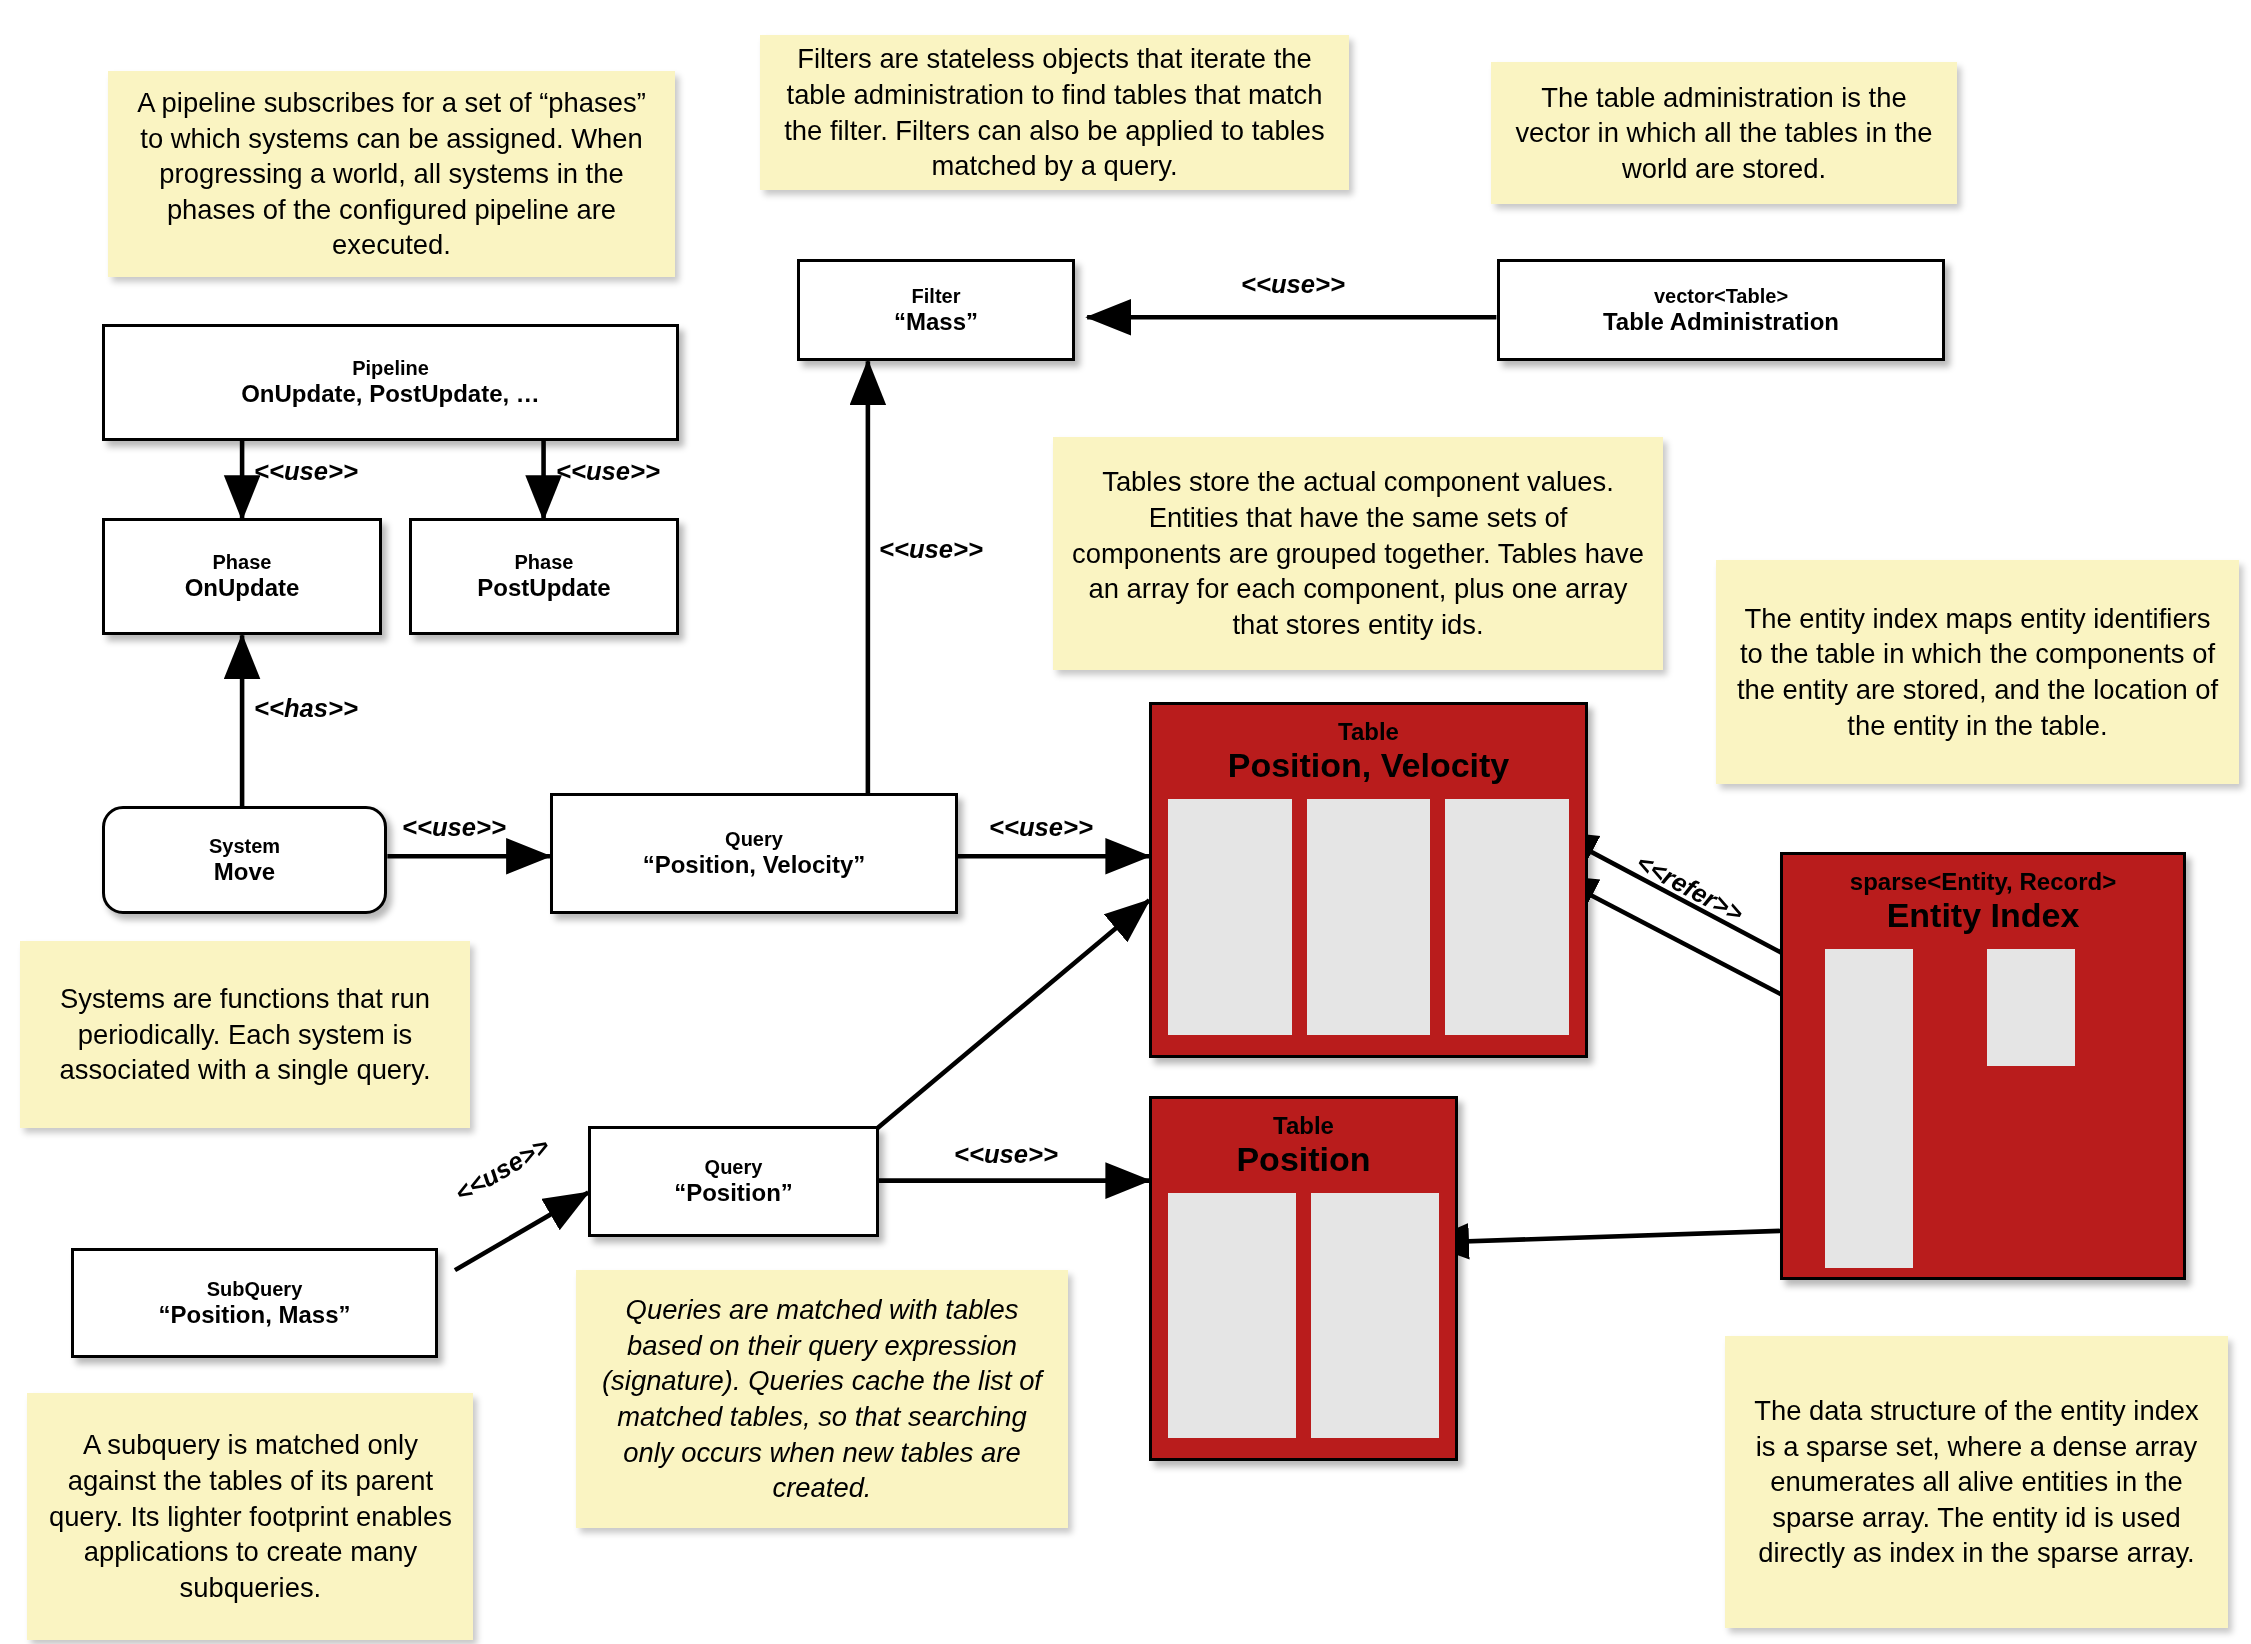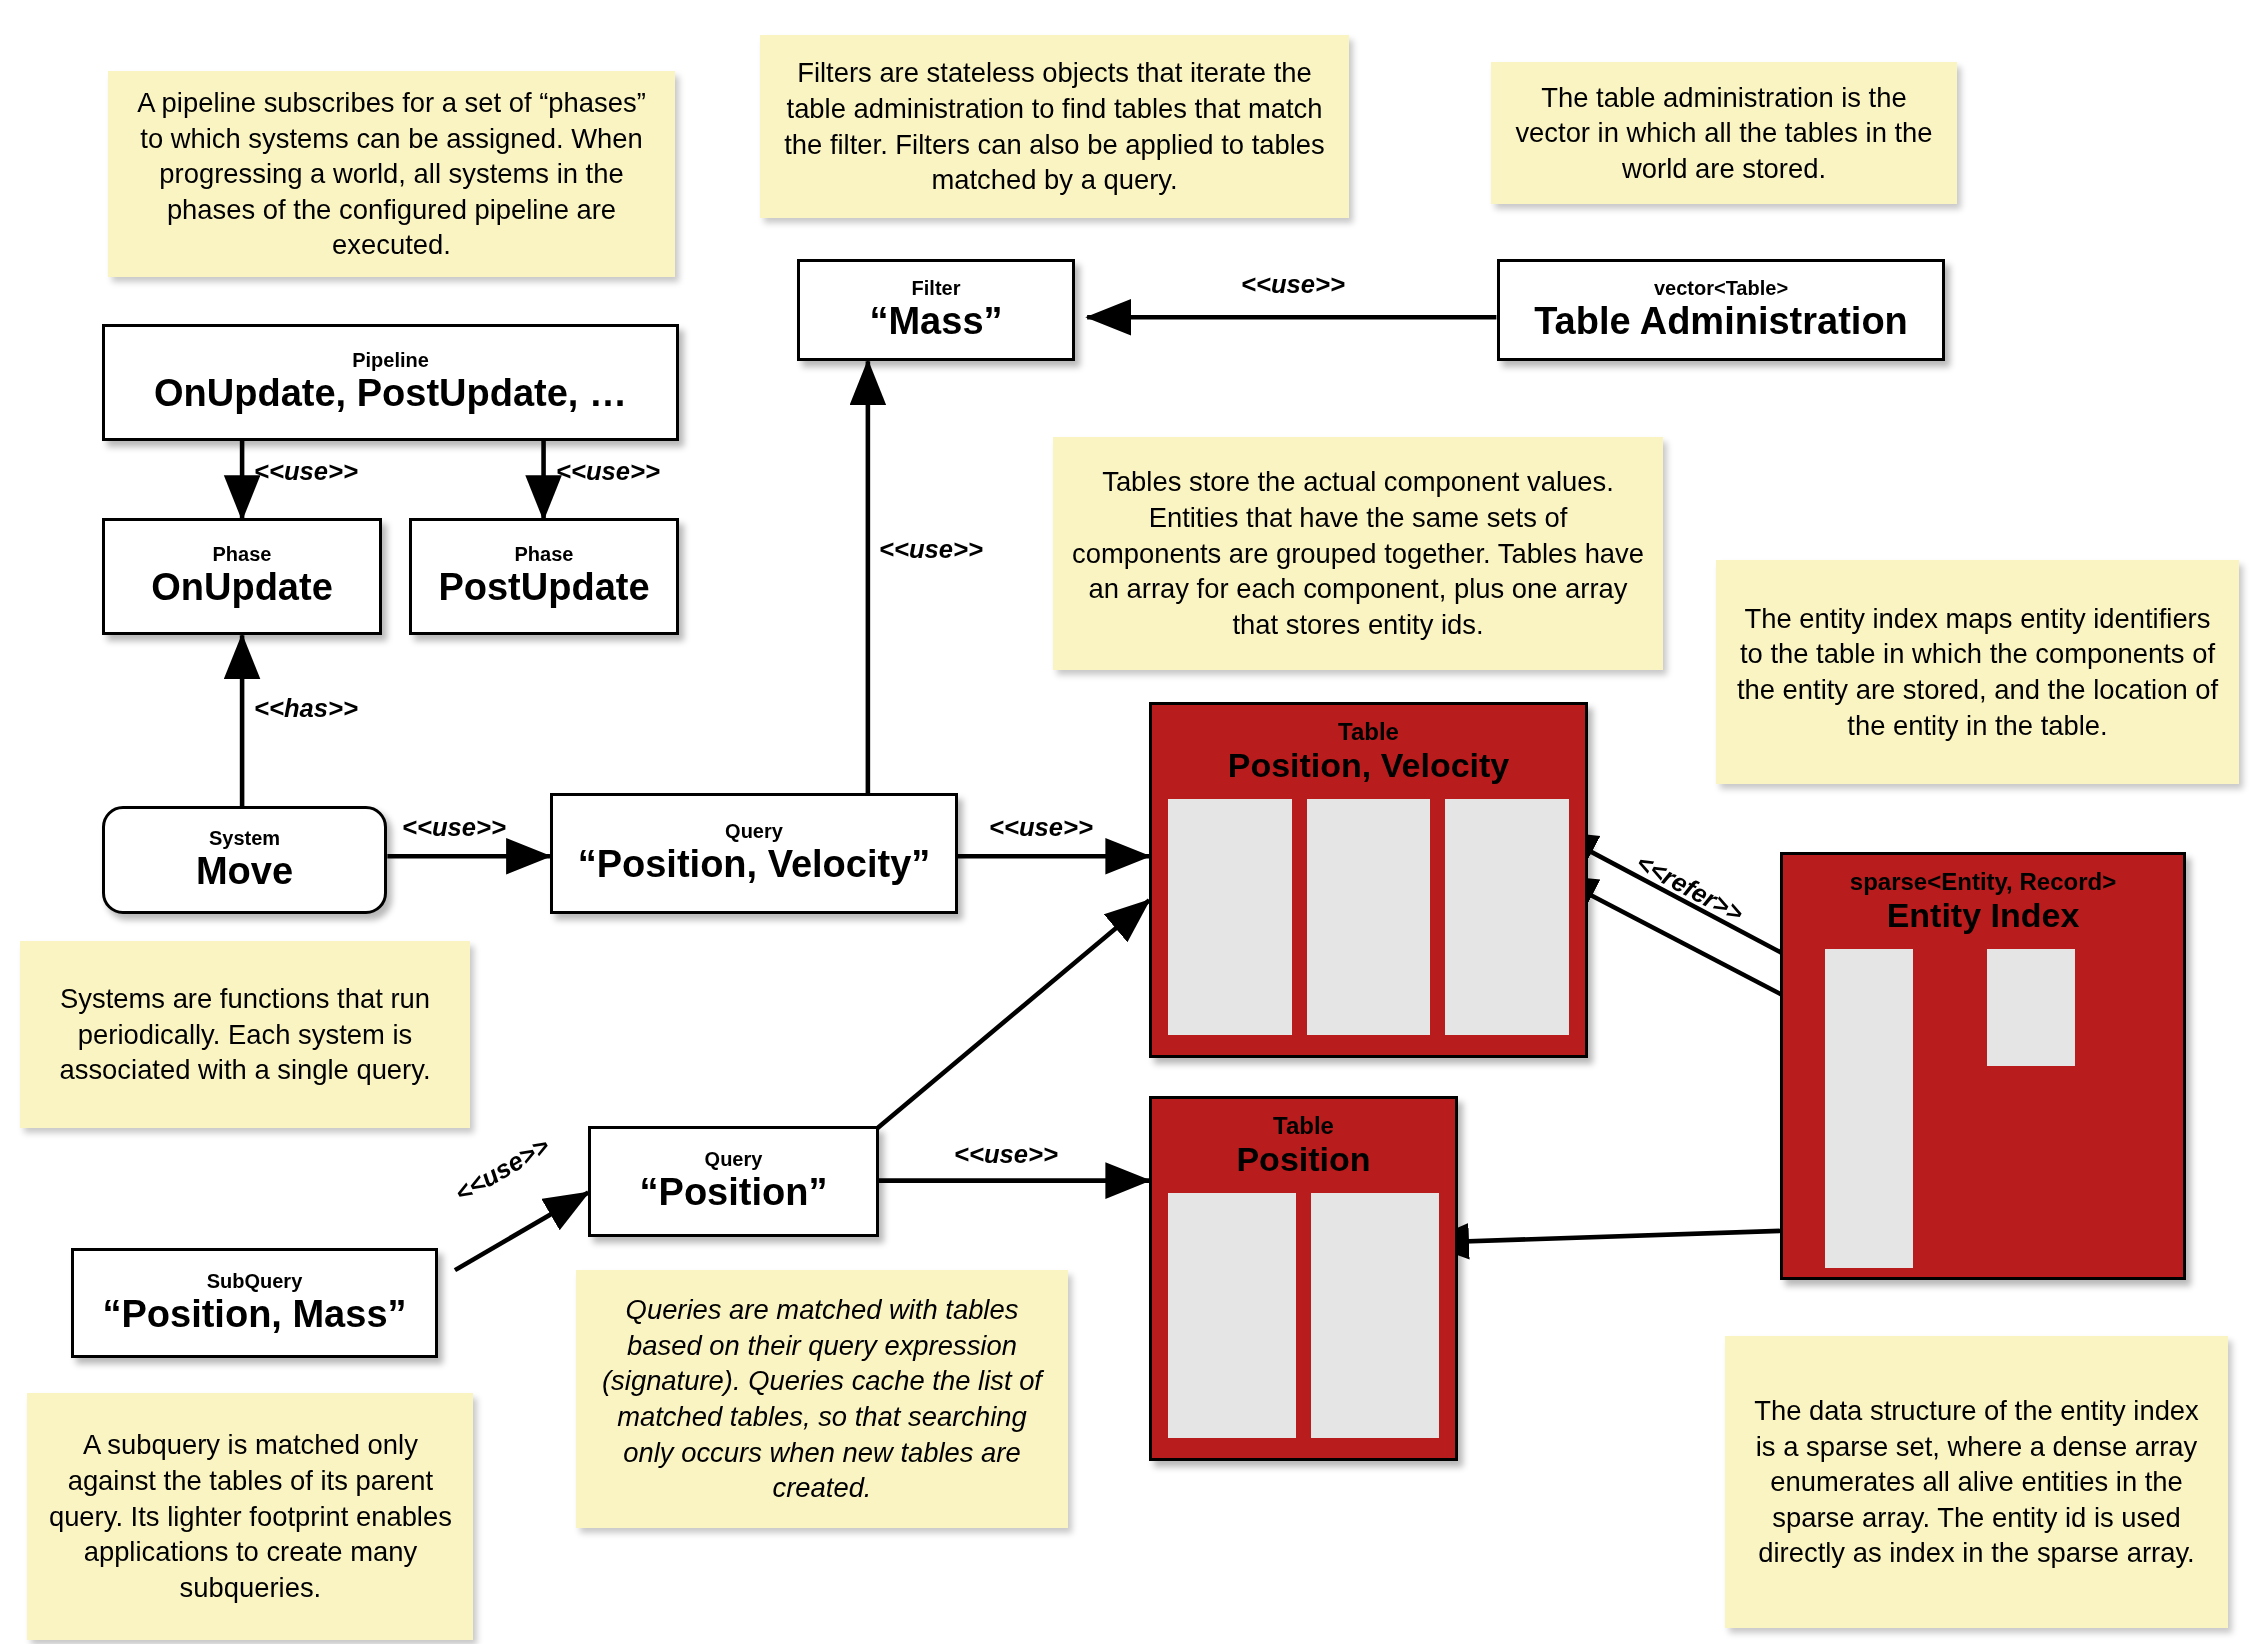--- a/index.html
+++ b/index.html
@@ -46,21 +46,21 @@
     justify-content: center;
     text-align: center;
     padding: 5.5px 9.1px;
   }
   .box .stereotype {
     font-size: 20px;
     font-weight: 700;
     line-height: 1.15;
   }
   .box .title {
-    font-size: 38px;
+    font-size: 24px;
     font-weight: 700;
     line-height: 1.15;
     white-space: nowrap;
   }
   
   .tablebox {
     position: absolute;
     background: #b91c1c;
     border: 3.7px solid #000000;
     box-shadow: 4.6px 5.5px 6.4px rgba(0,0,0,0.28);
@@ -174,21 +174,21 @@
   <div class="elabel" style="left:1241px; top:270px;">&lt;&lt;use&gt;&gt;</div>
   <div class="elabel" style="left:989px; top:813px;">&lt;&lt;use&gt;&gt;</div>
   <div class="elabel" style="left:954px; top:1140px;">&lt;&lt;use&gt;&gt;</div>
   <div class="elabel" style="left:450px; top:1183px; transform:rotate(-30deg); transform-origin:left top;">&lt;&lt;use&gt;&gt;</div>
   <div class="elabel" style="left:1645px; top:848px; transform:rotate(28deg); transform-origin:left top;">&lt;&lt;refer&gt;&gt;</div>
 
   <div class="note" style="left:108px; top:71px; width:567px; height:206px;">
     <span>A pipeline subscribes for a set of “phases” to which systems can be assigned. When progressing a world, all systems in the phases of the configured pipeline are executed.</span>
   </div>
 
-  <div class="note" style="left:760px; top:35px; width:589px; height:183px;">
+  <div class="note" style="left:760px; top:35px; width:589px; height:155px;">
     <span>Filters are stateless objects that iterate the table administration to find tables that match the filter. Filters can also be applied to tables matched by a query.</span>
   </div>
 
   <div class="note" style="left:1491px; top:62px; width:466px; height:142px;">
     <span>The table administration is the vector in which all the tables in the world are stored.</span>
   </div>
 
   <div class="note" style="left:1053px; top:437px; width:610px; height:233px;">
     <span>Tables store the actual component values. Entities that have the same sets of components are grouped together. Tables have an array for each component, plus one array that stores entity ids.</span>
   </div>

